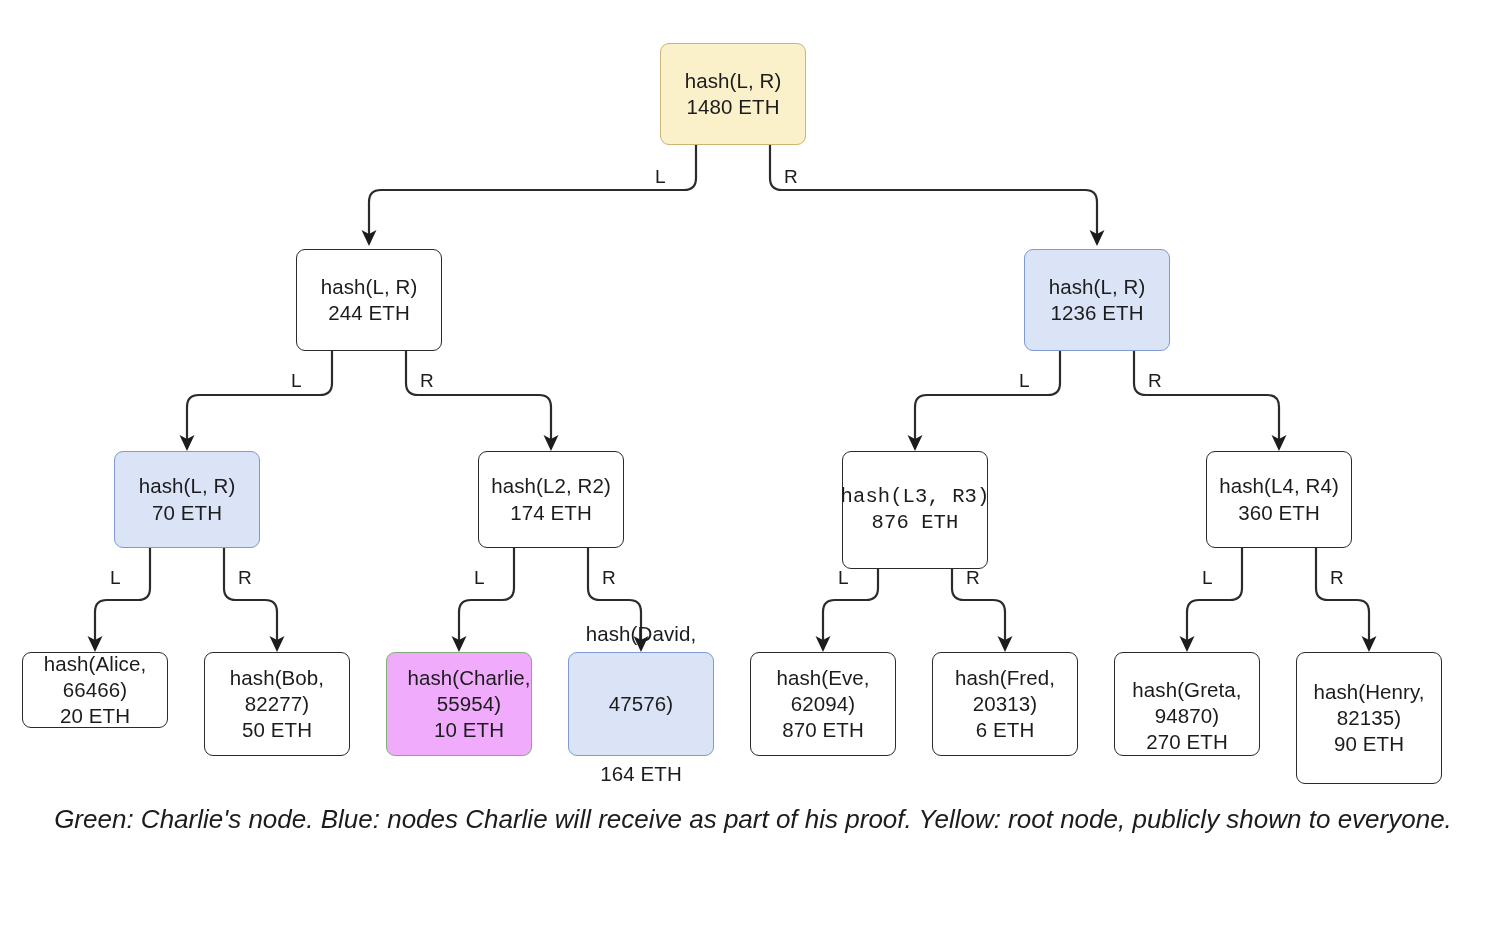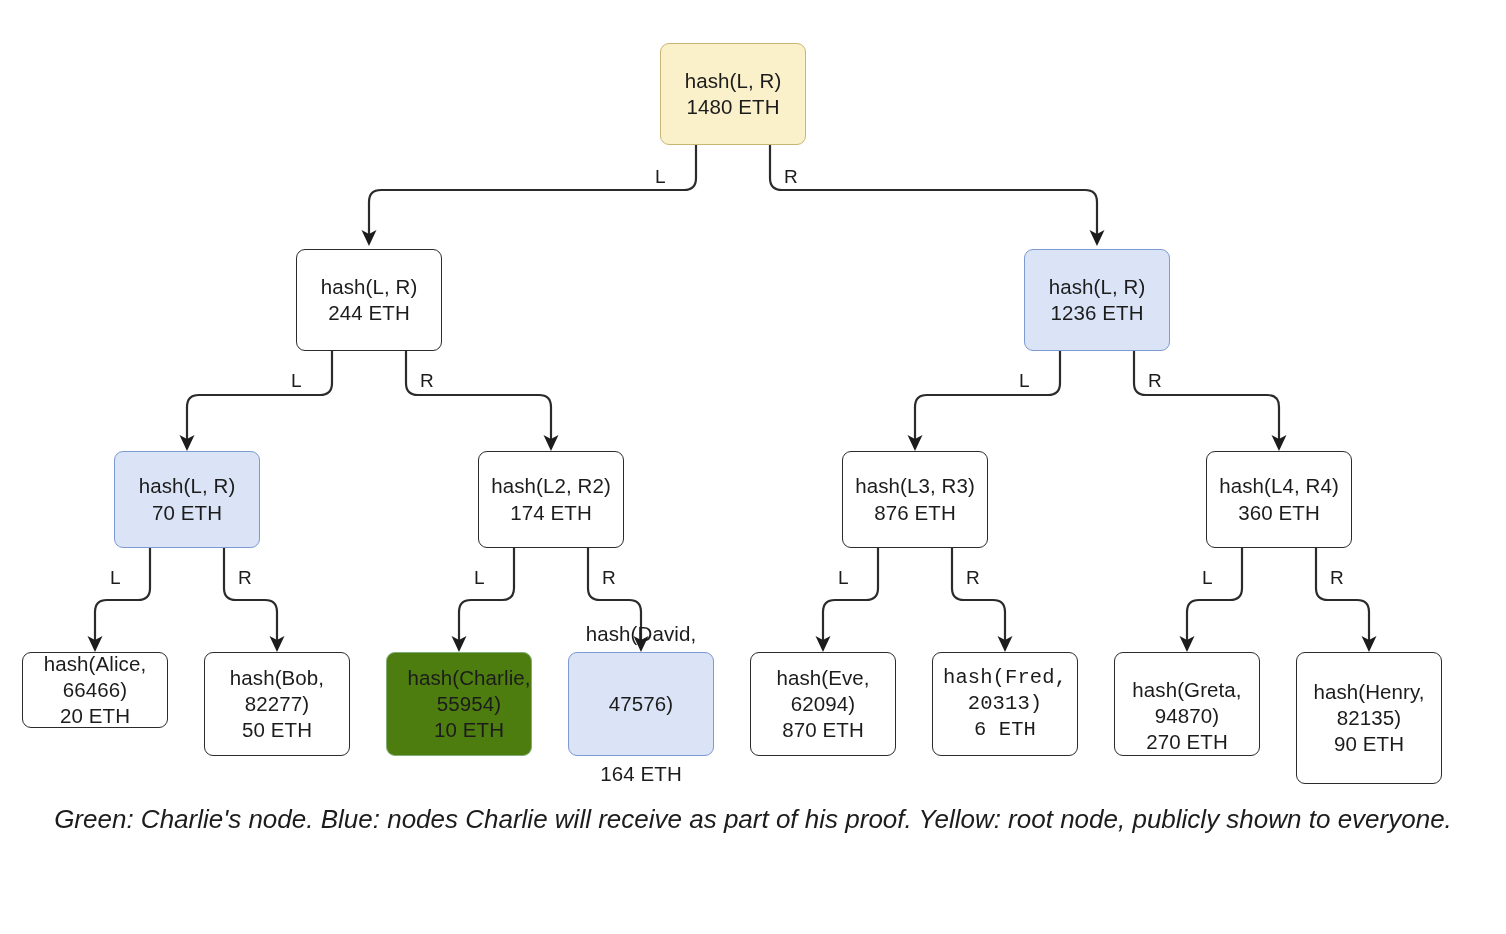--- a/index.html
+++ b/index.html
@@ -45,21 +45,21 @@
     color: #1c1c1c;
     letter-spacing: 0.1px;
     z-index: 3;
   }
   .node .line {
     display: block;
     white-space: nowrap;
   }
   .node.fill-yellow { background: #faf0ca; border-color: #c9b672; }
   .node.fill-blue   { background: #dae4f6; border-color: #7d9ad1; }
-  .node.fill-green  { background: #4d7c0f; border-color: #7fae77; padding-left: 20px; }
+  .node.fill-green  { background: #f0abfc; border-color: #7fae77; padding-left: 20px; }
   .node.fill-white  { background: #ffffff; border-color: #2b2b2b; }
 
   .edge-label {
     position: absolute;
     font-size: 19px;
     color: #1c1c1c;
     z-index: 4;
     white-space: nowrap;
   }
   #caption {
@@ -151,21 +151,21 @@
   <div class="node fill-blue" style="left:114px; top:451px; width:146px; height:97px;">
     <span class="line">hash(L, R)</span>
     <span class="line">70 ETH</span>
   </div>
 
   <div class="node fill-white" style="left:478px; top:451px; width:146px; height:97px;">
     <span class="line">hash(L2, R2)</span>
     <span class="line">174 ETH</span>
   </div>
 
-  <div class="node fill-white" style="left:842px; top:451px; width:146px; height:97px;">
+  <div class="node fill-white" style="left:842px; top:451px; width:146px; height:118px;font-family:Liberation Mono, monospace;">
     <span class="line">hash(L3, R3)</span>
     <span class="line">876 ETH</span>
   </div>
 
   <div class="node fill-white" style="left:1206px; top:451px; width:146px; height:97px;align-items:center;">
     <span class="line">hash(L4, R4)</span>
     <span class="line">360 ETH</span>
   </div>
 
   <div class="node fill-white" style="left:22px; top:652px; width:146px; height:76px;">
@@ -191,21 +191,21 @@
     <span class="line">47576)</span>
     <span class="line">164 ETH</span>
   </div>
 
   <div class="node fill-white" style="left:750px; top:652px; width:146px; height:104px;">
     <span class="line">hash(Eve,</span>
     <span class="line">62094)</span>
     <span class="line">870 ETH</span>
   </div>
 
-  <div class="node fill-white" style="left:932px; top:652px; width:146px; height:104px;font-family:Liberation Mono, monospace;">
+  <div class="node fill-white" style="left:932px; top:652px; width:146px; height:104px;">
     <span class="line">hash(Fred,</span>
     <span class="line">20313)</span>
     <span class="line">6 ETH</span>
   </div>
 
   <div class="node fill-white" style="left:1114px; top:652px; width:146px; height:104px;justify-content:flex-end;">
     <span class="line">hash(Greta,</span>
     <span class="line">94870)</span>
     <span class="line">270 ETH</span>
   </div>

